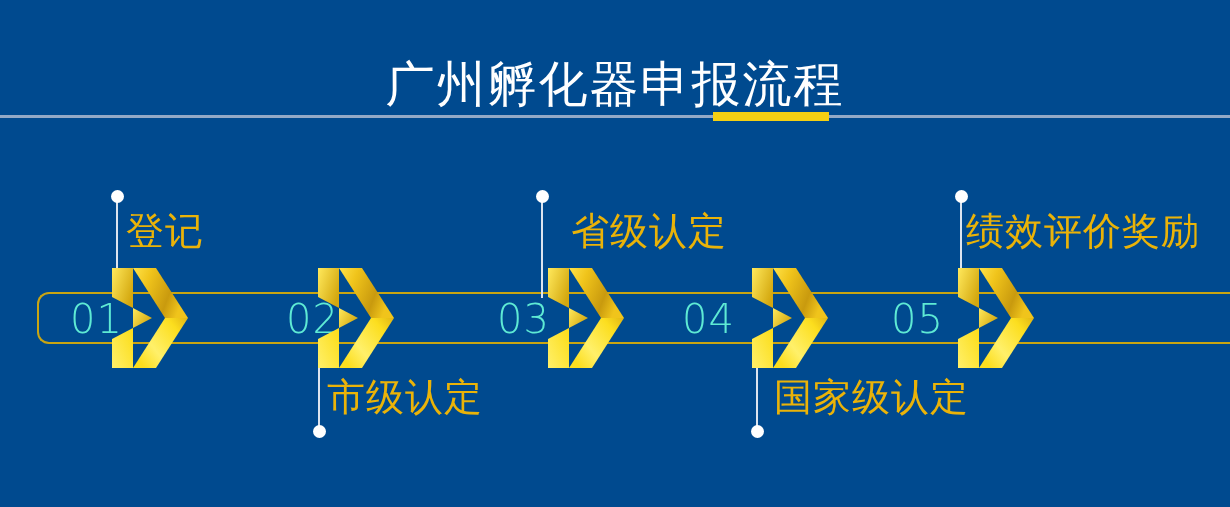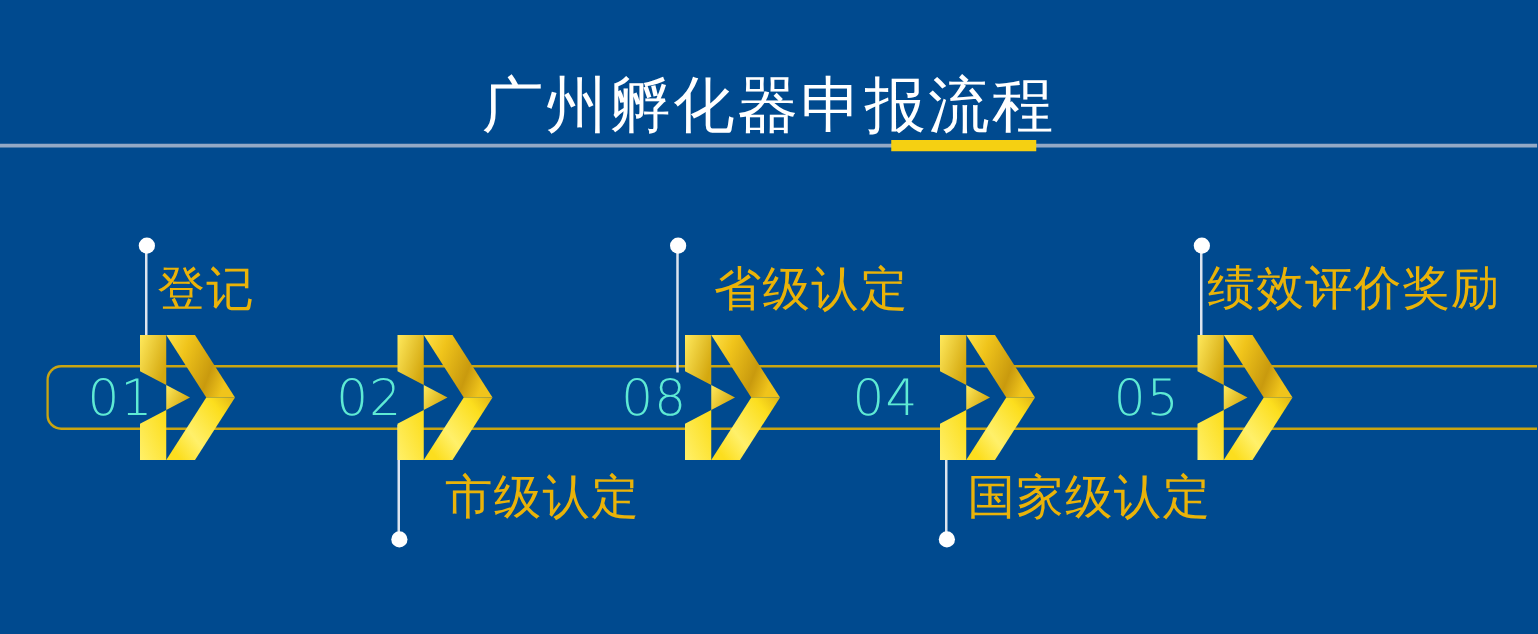--- a/index.html
+++ b/index.html
@@ -169,21 +169,21 @@
           <polygon points="2,4 23,4 23,44 2,33" fill="url(#gNotchT0)"></polygon>
           <polygon points="23,4 46,4 78,54 55,54" fill="url(#gTop0)"></polygon>
           <polygon points="78,54 55,54 23,104 46,104" fill="url(#gBot0)"></polygon>
           <polygon points="23,64 23,104 2,104 2,75" fill="url(#gNotchB0)"></polygon>
           <polygon points="23,44 42,54 23,64" fill="url(#gNotchT0)"></polygon>
         </svg>
       </div>
       <div class="callout-label above" style="left: 126px;">登记</div>
       <div class="leader-line" style="left: 318px; top: 340px; height: 90px;"></div>
       <div class="leader-dot" style="left: 313px; top: 425px;"></div>
-      <div class="step-number" style="left: 269px;">02</div>
+      <div class="step-number" style="left: 286px;">02</div>
       <div class="chevron" style="left: 316px;">
         <svg viewBox="0 0 80 108" xmlns="http://www.w3.org/2000/svg">
           <defs>
             <linearGradient id="gTop1" x1="0" y1="0" x2="1" y2="0.35">
               <stop offset="0%" stop-color="#FFE24A"></stop>
               <stop offset="32%" stop-color="#F0C41B"></stop>
               <stop offset="75%" stop-color="#C99A0E"></stop>
               <stop offset="100%" stop-color="#F0C41B"></stop>
             </linearGradient>
             <linearGradient id="gBot1" x1="1" y1="0" x2="0" y2="0.7">
@@ -201,24 +201,24 @@
               <stop offset="100%" stop-color="#FCDE1E"></stop>
             </linearGradient>
           </defs>
           <polygon points="2,4 23,4 23,44 2,33" fill="url(#gNotchT1)"></polygon>
           <polygon points="23,4 46,4 78,54 55,54" fill="url(#gTop1)"></polygon>
           <polygon points="78,54 55,54 23,104 46,104" fill="url(#gBot1)"></polygon>
           <polygon points="23,64 23,104 2,104 2,75" fill="url(#gNotchB1)"></polygon>
           <polygon points="23,44 42,54 23,64" fill="url(#gNotchT1)"></polygon>
         </svg>
       </div>
-      <div class="callout-label below" style="left: 327px; margin-left: 29px;">市级认定</div>
+      <div class="callout-label below" style="left: 327px;">市级认定</div>
       <div class="leader-line" style="left: 541px; top: 196px; height: 102px;"></div>
       <div class="leader-dot" style="left: 536px; top: 190px;"></div>
-      <div class="step-number" style="left: 497px;">08</div>
+      <div class="step-number" style="left: 497px;">03</div>
       <div class="chevron" style="left: 546px;">
         <svg viewBox="0 0 80 108" xmlns="http://www.w3.org/2000/svg">
           <defs>
             <linearGradient id="gTop2" x1="0" y1="0" x2="1" y2="0.35">
               <stop offset="0%" stop-color="#FFE24A"></stop>
               <stop offset="32%" stop-color="#F0C41B"></stop>
               <stop offset="75%" stop-color="#C99A0E"></stop>
               <stop offset="100%" stop-color="#F0C41B"></stop>
             </linearGradient>
             <linearGradient id="gBot2" x1="1" y1="0" x2="0" y2="0.7">

